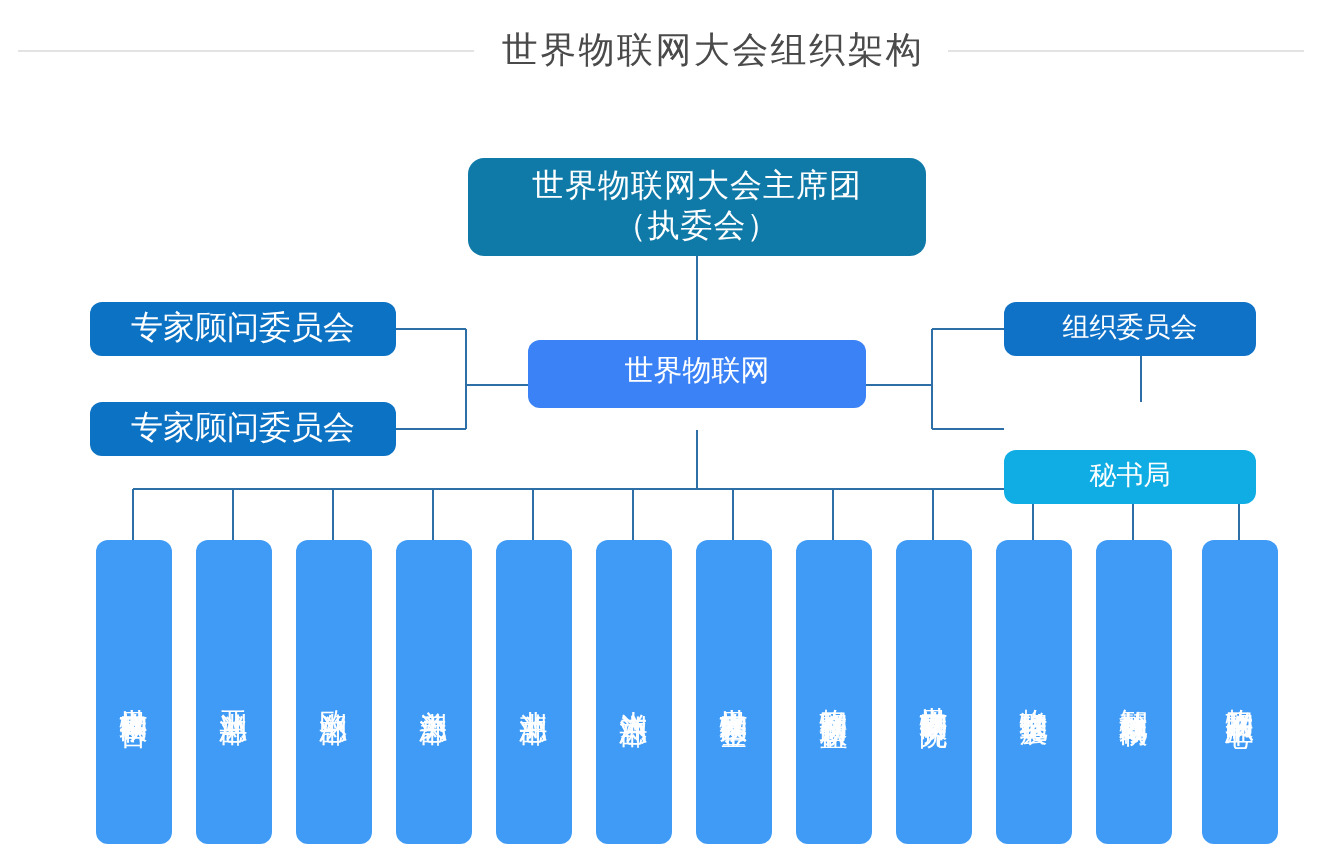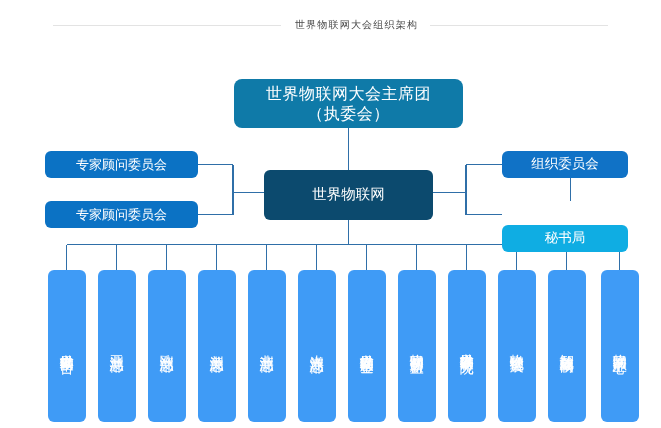--- a/index.html
+++ b/index.html
@@ -32,21 +32,21 @@
     justify-content: center;
   }
   #title-rule-left, #title-rule-right {
     height: 1px;
     background: #e3e3e3;
     flex: 0 0 auto;
   }
   #title-rule-left  { width: 228px; }
   #title-rule-right { width: 178px; }
   #page-title {
-    font-size: 10px;
+    font-size: 18px;
     color: #4a4a4a;
     letter-spacing: 1.2px;
     padding: 0 12px 0 14px;
     white-space: nowrap;
     line-height: 1;
   }
 
   
   #connectors {
     position: absolute;
@@ -82,32 +82,32 @@
     font-size: 16px;
     font-weight: normal;
     letter-spacing: 0.5px;
   }
 
   
   #node-headquarters {
     left: 264px;
     top: 170px;
     width: 169px;
-    height: 50px;
-    background: #0c4a6e;
+    height: 34px;
+    background: #3b82f6;
     font-size: 14.5px;
   }
 
   
   .node-left {
     left: 45px;
     width: 153px;
     height: 27px;
     background: #0b72c4;
-    font-size: 13px;
+    font-size: 16px;
   }
   #node-advisory  { top: 151px; }
   #node-standards { top: 201px; }
 
   
   .node-right {
     left: 502px;
     width: 126px;
     height: 27px;
     font-size: 13.5px;

